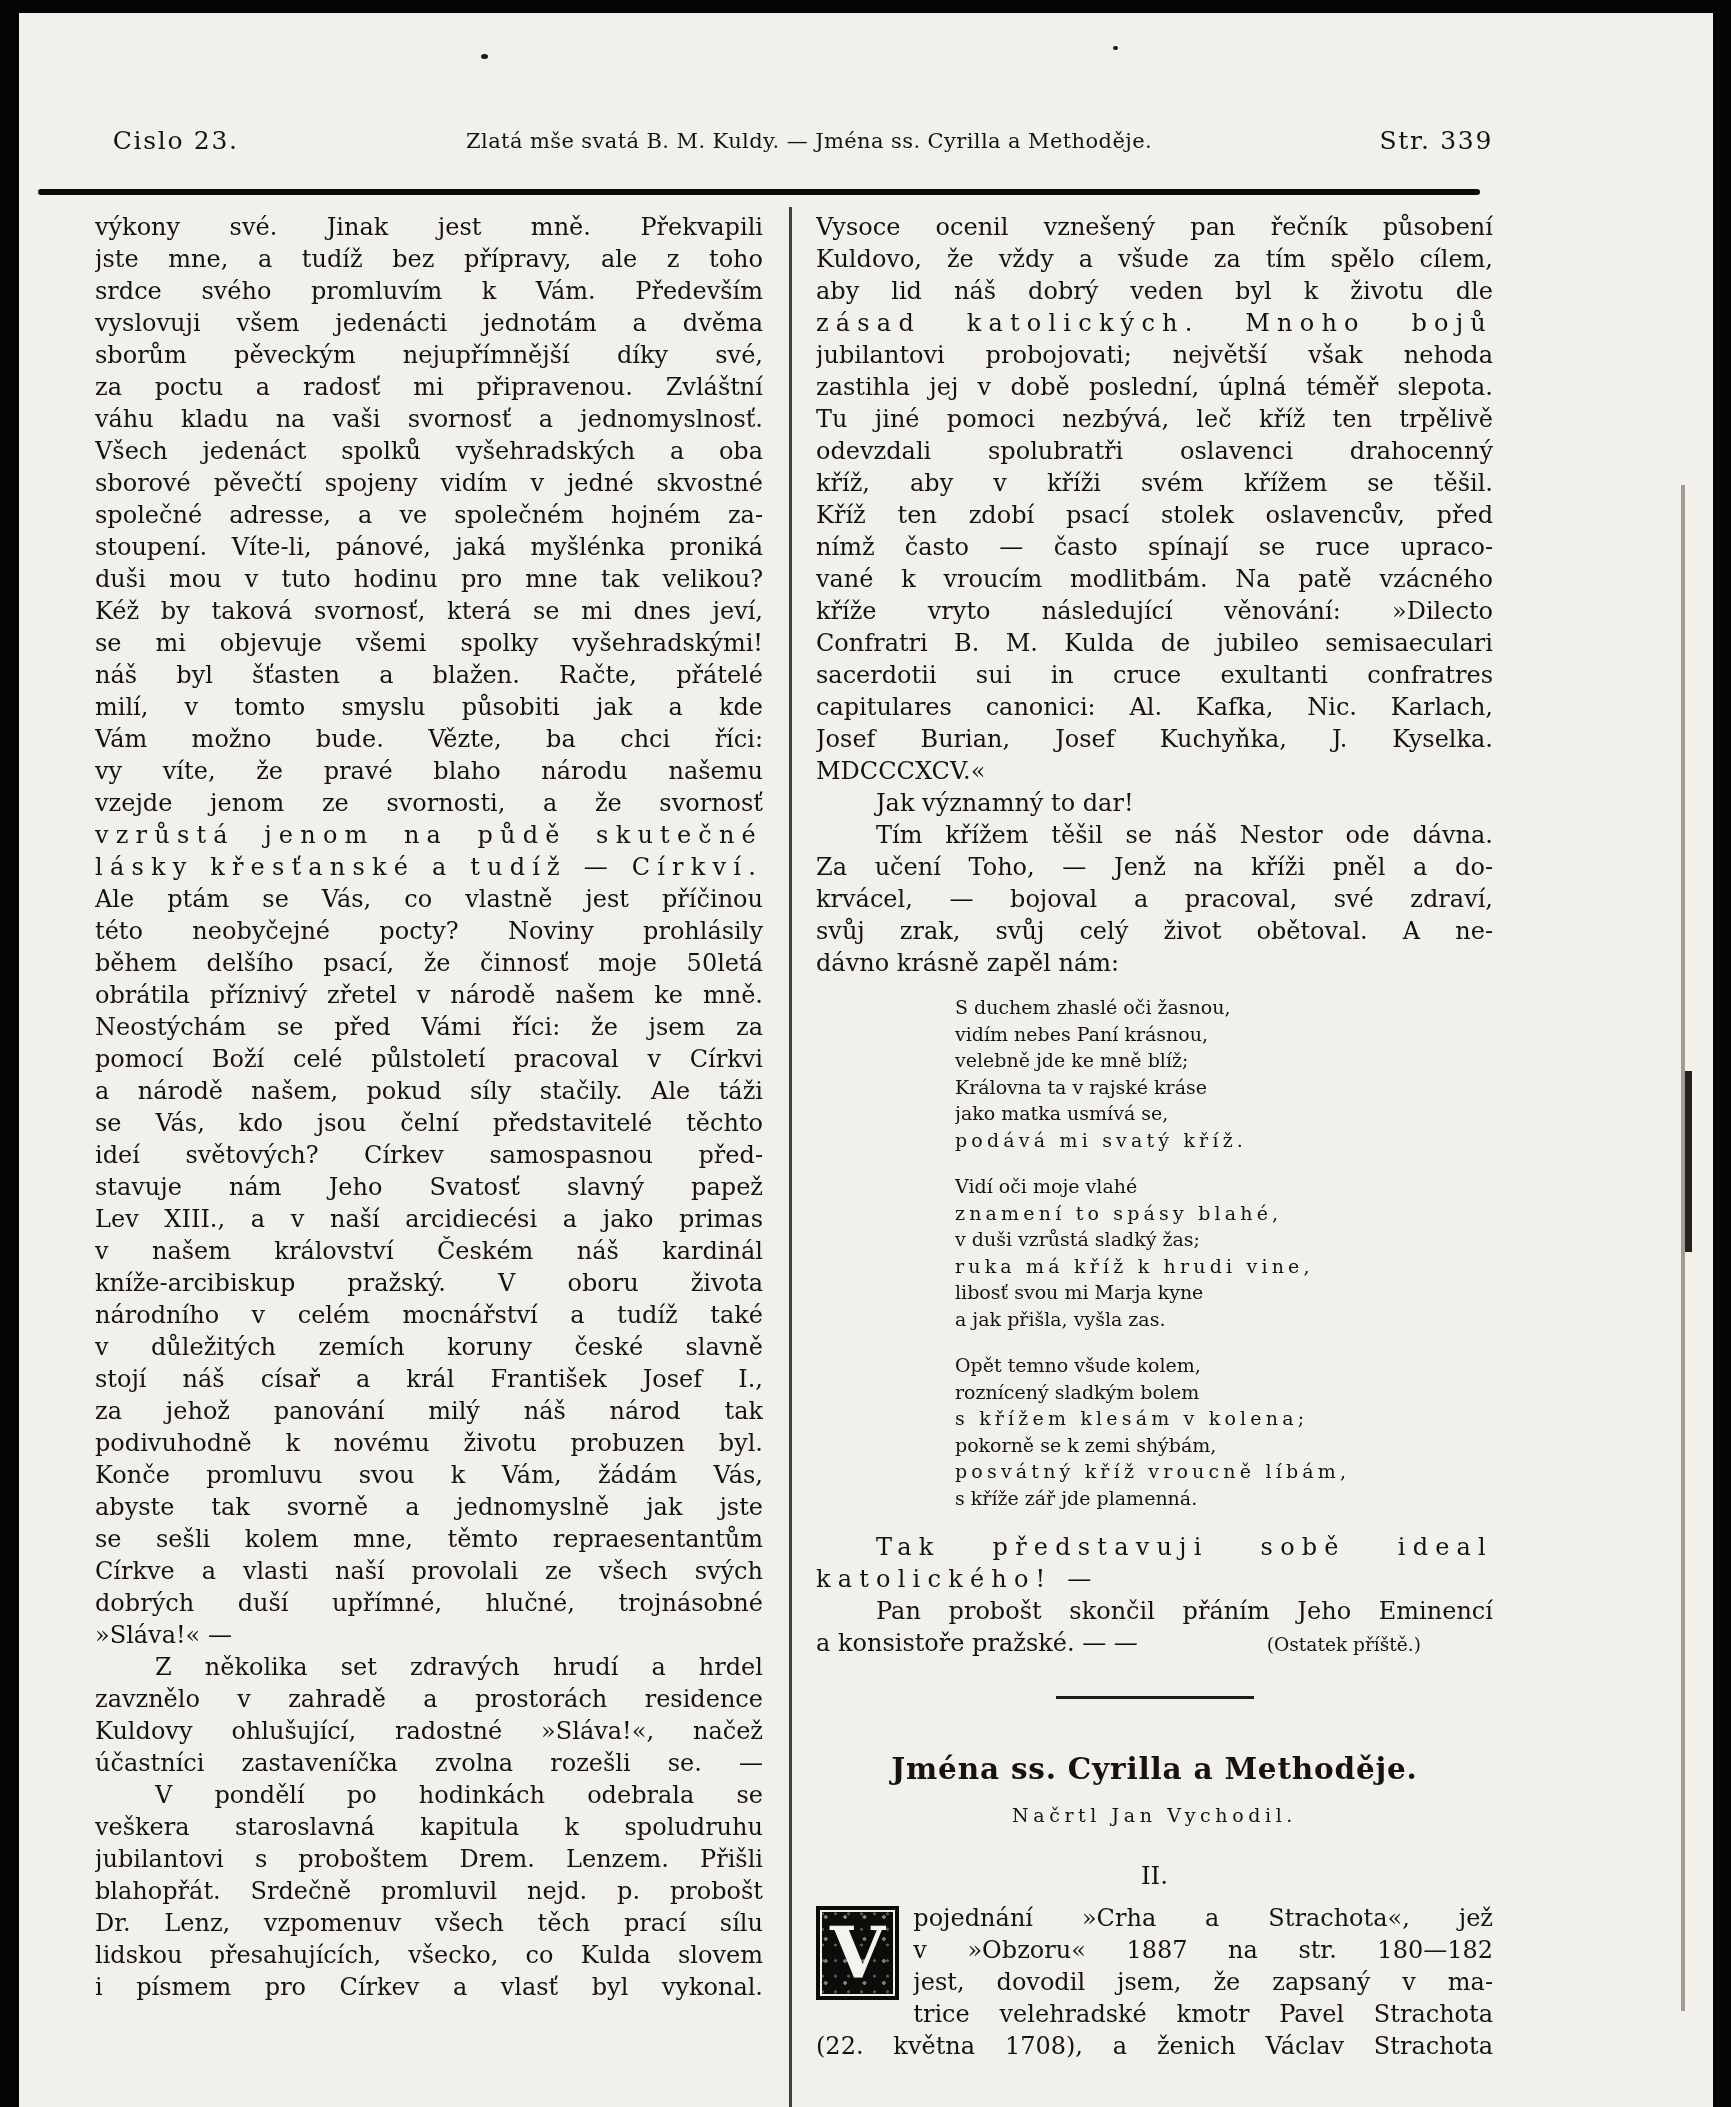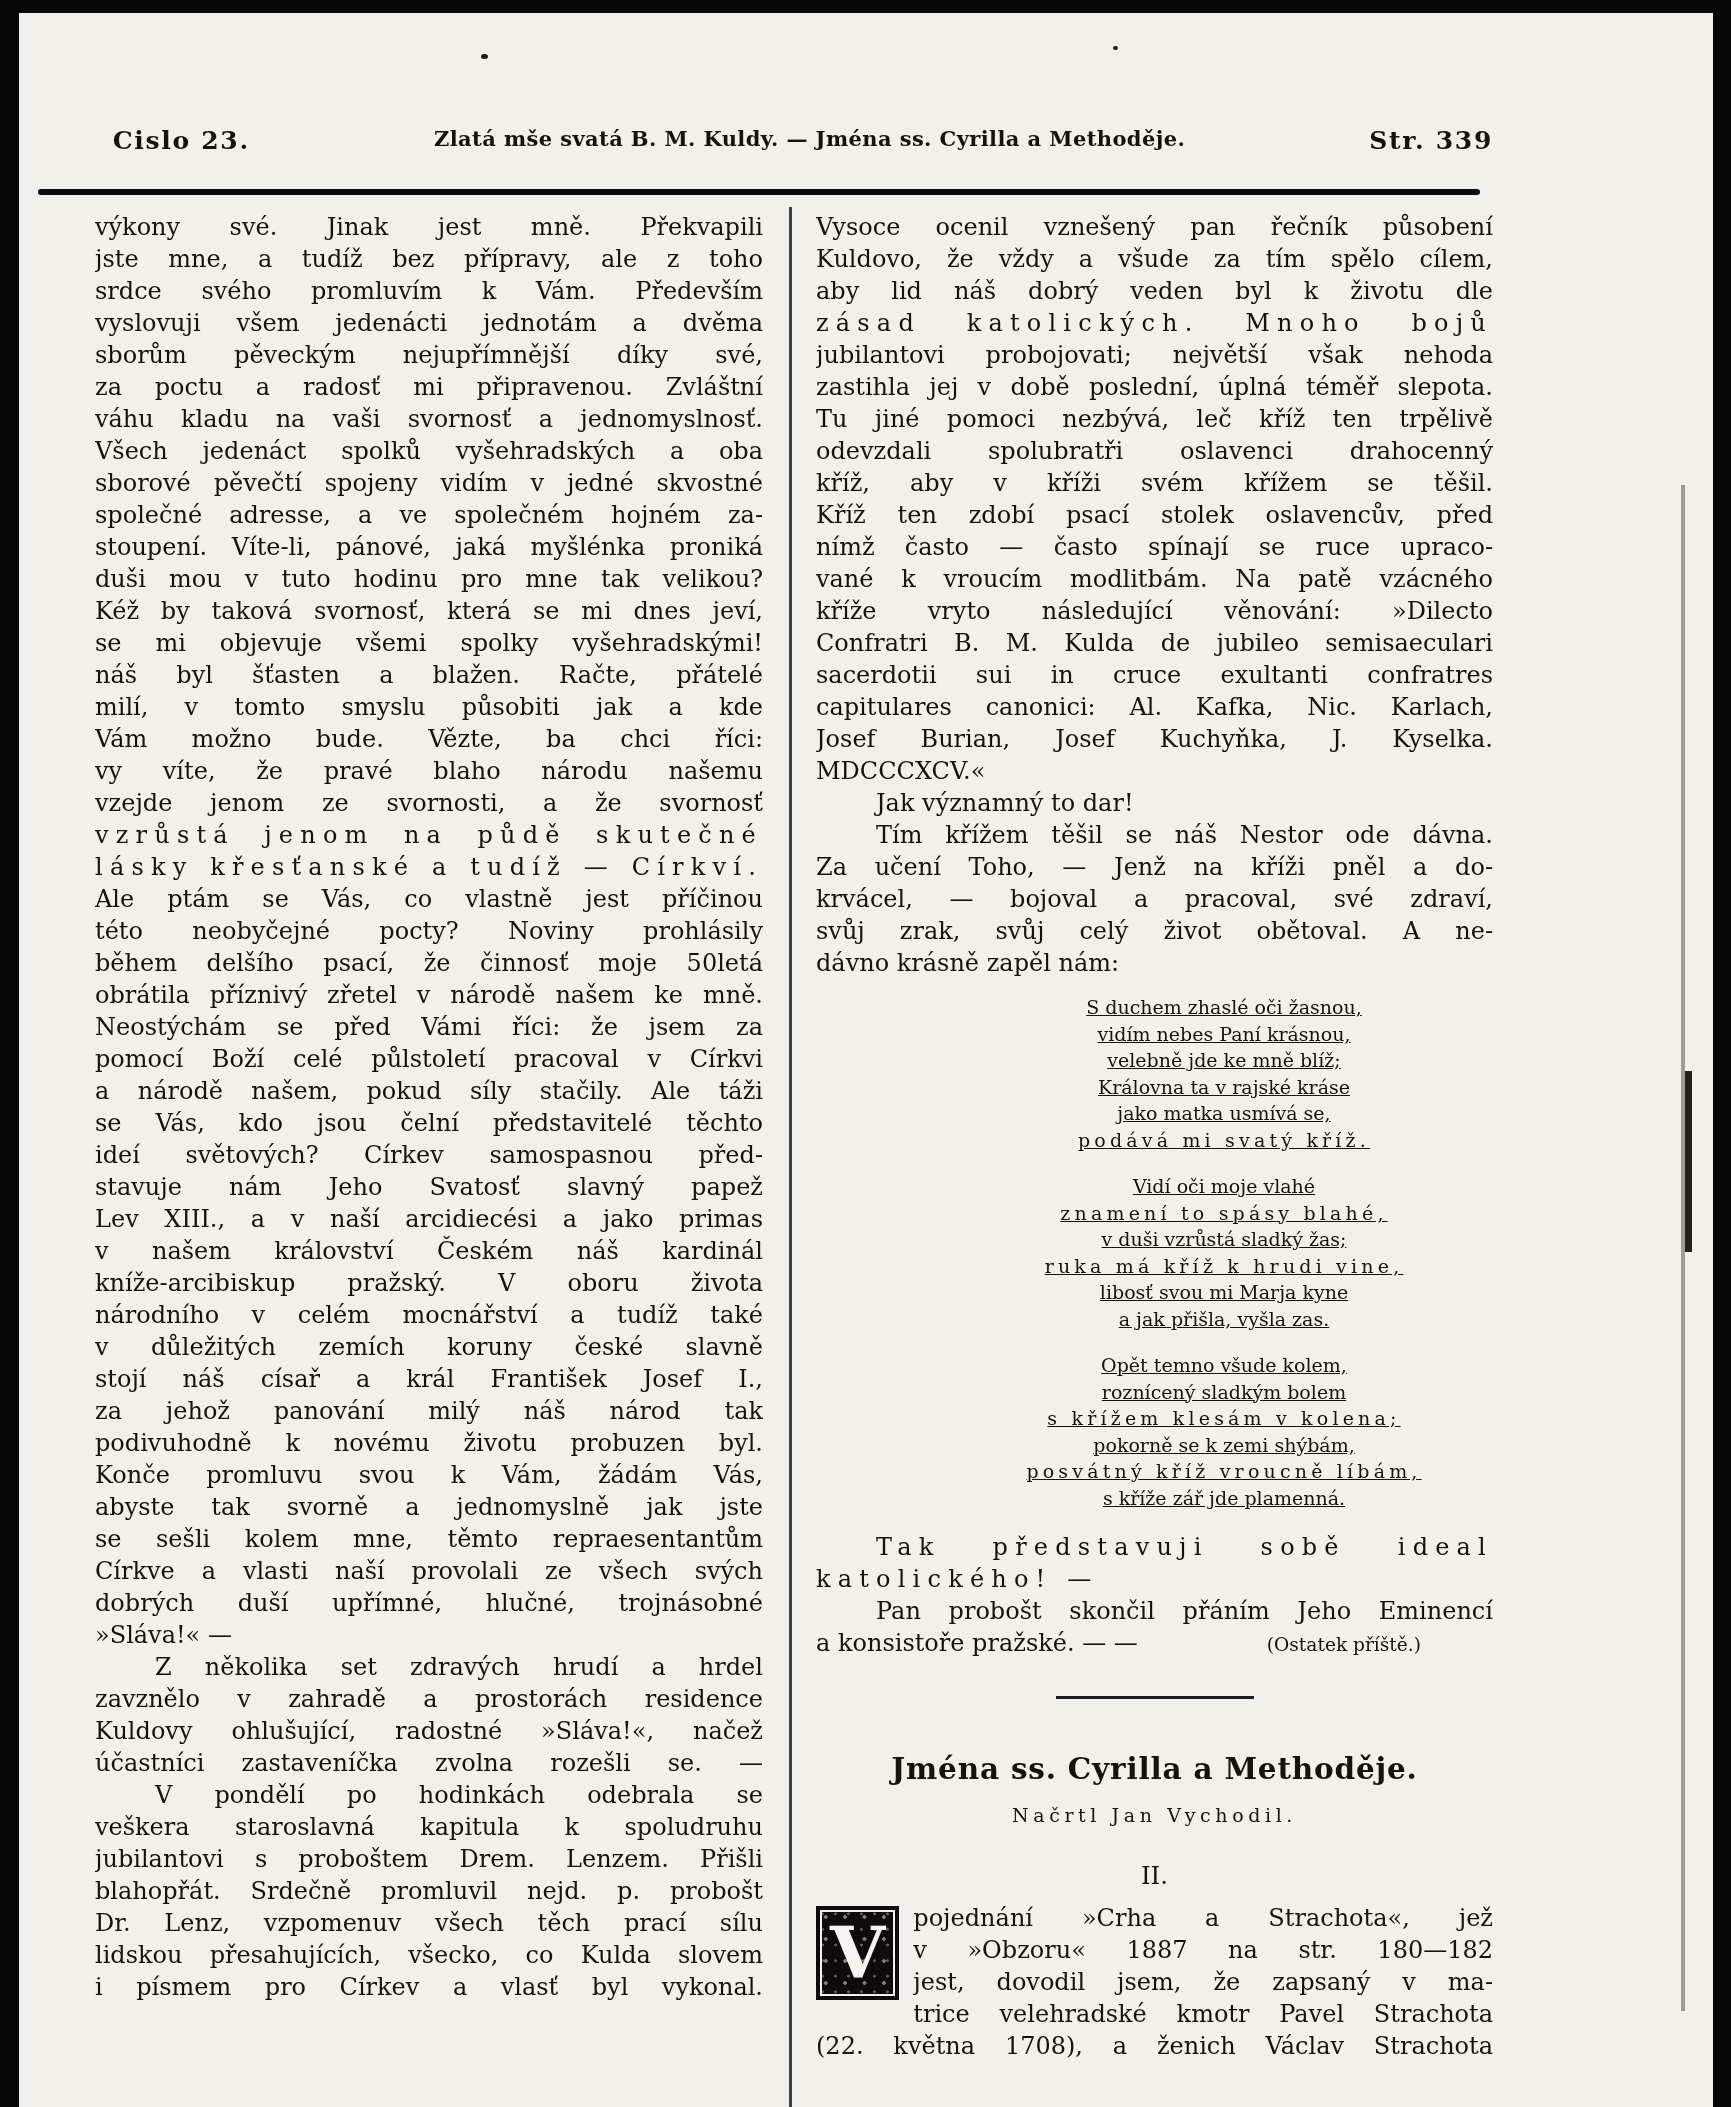--- a/index.html
+++ b/index.html
@@ -14,42 +14,42 @@
   
   .bar{position:absolute;background:#050505;}
   .bar.top{left:0;top:0;width:1732px;height:12.6px;}
   .bar.left{left:0;top:0;width:18.6px;height:2402px;}
   .bar.right{left:1713px;top:0;width:18.6px;height:2402px;}
   .page-edge{position:absolute;left:1681px;top:485px;width:3.8px;height:1526px;background:#a29d93;}
   .page-edge-dark{position:absolute;left:1685px;top:1071px;width:6.7px;height:181px;background:#23211e;}
   .speck{position:absolute;background:#1c1a17;border-radius:50%;}
 
   
-  .header{position:absolute;left:95px;top:126px;width:1398px;display:flex;justify-content:space-between;align-items:flex-start;font-weight:bold;}
+  .header{position:absolute;left:95px;top:126px;width:1398px;display:flex;justify-content:space-between;align-items:center;}
   .issue{font-size:25px;letter-spacing:1.7px;margin-left:17.7px;}
   .running-title{font-size:21px;letter-spacing:0.4px;}
   .page-num{font-size:25px;letter-spacing:1.7px;}
   .header-rule{position:absolute;left:38px;top:189px;width:1442px;height:6.3px;background:#0b0b0b;border-radius:3.4px;}
 
   
   .columns{position:absolute;left:95px;top:211px;width:1398px;}
   .col{position:absolute;top:0;}
   .col-left{left:0;width:668px;}
   .col-right{left:721px;width:677px;}
   .col-divider{position:absolute;left:694px;top:-4.2px;width:3.4px;height:1948px;background:#40403e;}
 
   .para{font-size:24px;line-height:32px;}
   .line{text-align:justify;text-align-last:justify;max-height:32px;overflow:hidden;}
   .line.last{text-align-last:auto;}
   .para.indent .line:first-child{text-indent:60px;}
   .ls{letter-spacing:0.30em;}
 
   .poem{margin:15px 0 8.4px 139px;font-size:19px;line-height:26.6px;}
   .stanza{margin-bottom:19.4px;}
-  .poem .line{text-align:center;text-align-last:auto;max-height:26.6px;text-decoration:underline;}
+  .poem .line{text-align:left;text-align-last:auto;max-height:26.6px;}
   .poem .ls{letter-spacing:0.22em;}
 
   .note-line{display:flex;justify-content:space-between;align-items:baseline;padding-right:72px;}
   .note{font-size:18.6px;}
 
   .sect-rule{width:198px;height:3.4px;background:#1c1c1c;margin:37px auto 50px auto;}
   .section-title{font-size:29.5px;font-weight:bold;text-align:center;letter-spacing:0.8px;line-height:39px;}
   .section-byline{font-size:19px;text-align:center;letter-spacing:4.6px;margin-top:14.3px;line-height:25px;}
   .section-numeral{font-size:24.5px;text-align:center;margin-top:33px;line-height:29.5px;margin-bottom:11.8px;}
 

